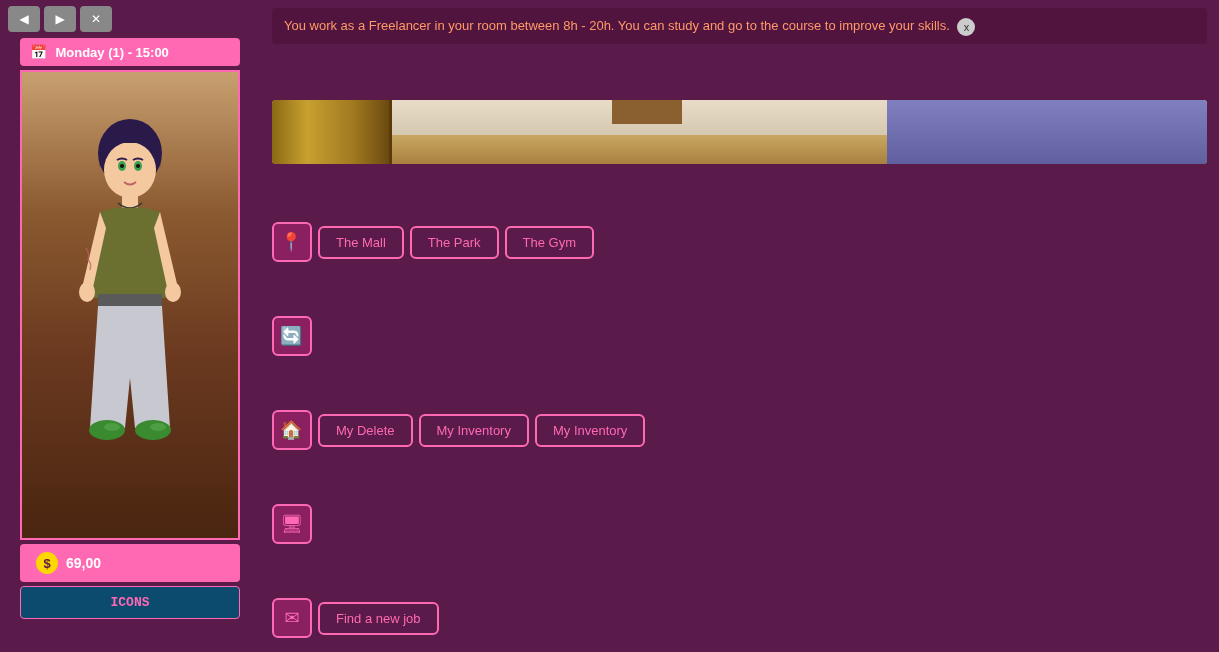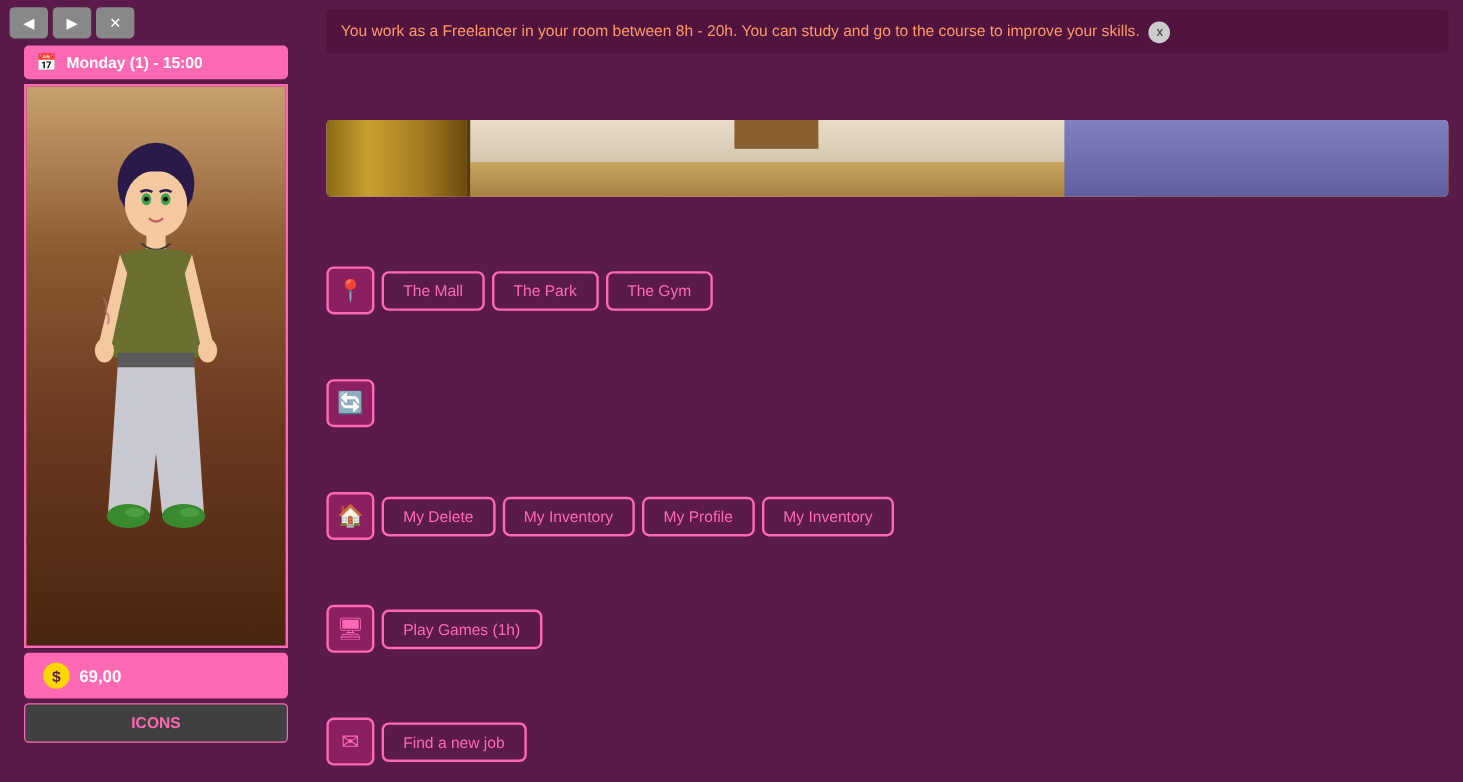--- a/index.html
+++ b/index.html
@@ -103,31 +103,32 @@
       width: 22px;
       height: 22px;
       display: flex;
       align-items: center;
       justify-content: center;
       font-weight: bold;
       font-size: 13px;
     }
 
     .icons-bar {
-      background: #404040;
+      background: #0c4a6e;
       color: #ff69b4;
       font-size: 13px;
       font-weight: bold;
       padding: 8px 16px;
       width: 220px;
       text-align: center;
       border-radius: 4px;
       margin-top: 4px;
       border: 1px solid #ff69b4;
       cursor: pointer;
+      font-family: Liberation Mono, monospace;
     }
 
     
     .right-panel {
       flex: 1;
       display: flex;
       flex-direction: column;
       padding: 8px 12px;
       overflow-y: auto;
       gap: 48px;
@@ -407,27 +408,25 @@
   </div>
 
   <div class="action-row">
     <div class="row-icon">🔄</div>
   </div>
 
   <div class="action-row">
     <div class="row-icon">🏠</div>
     <button class="action-btn">My Delete</button>
     <button class="action-btn">My Inventory</button>
-    <button class="action-btn">My Profile</button>
     <button class="action-btn">My Inventory</button>
   </div>
 
   <div class="action-row">
     <div class="row-icon">🖥</div>
-    <button class="action-btn">Play Games (1h)</button>
   </div>
 
   <div class="action-row">
     <div class="row-icon">✉</div>
     <button class="action-btn">Find a new job</button>
   </div>
 
 </div>
 
 </body></html>

